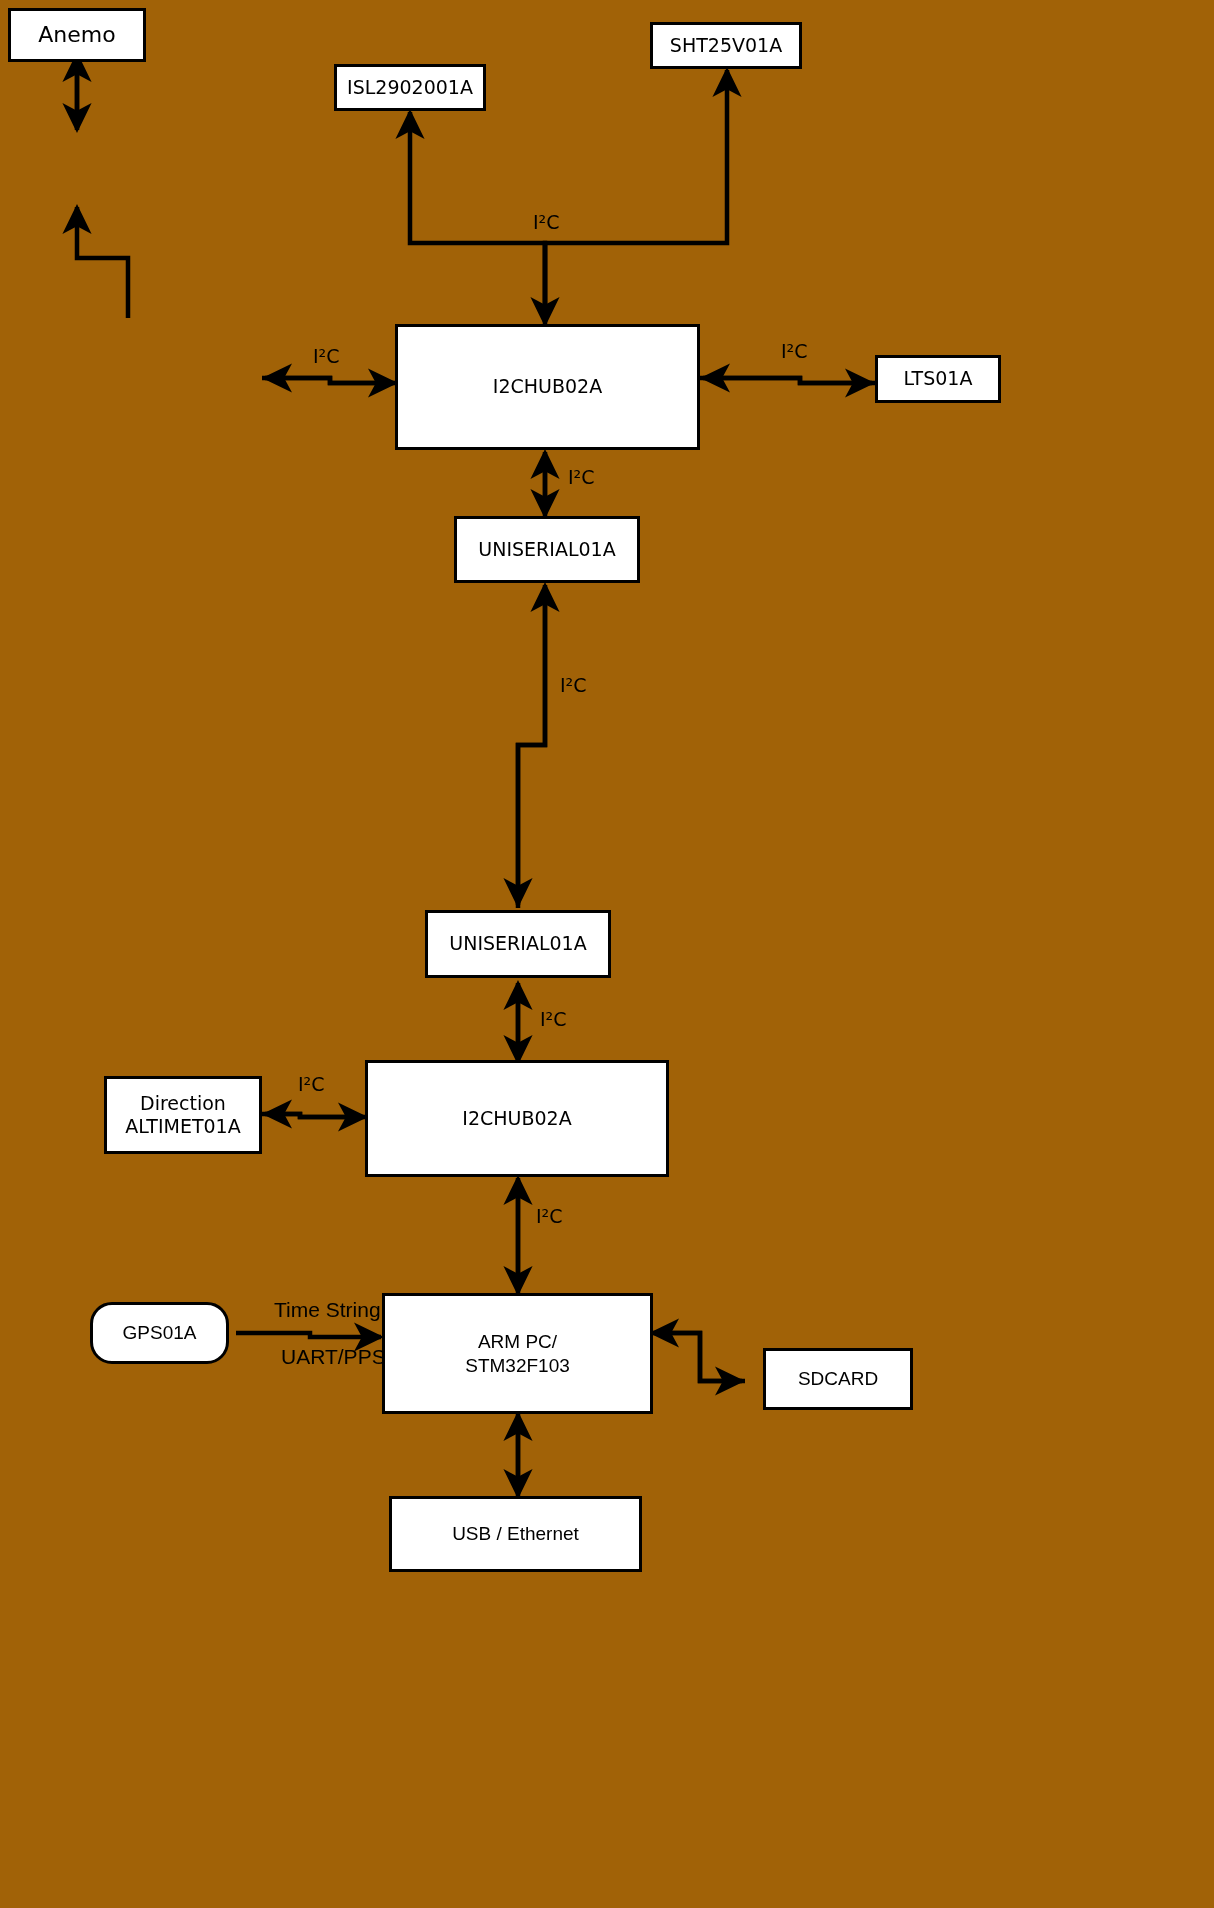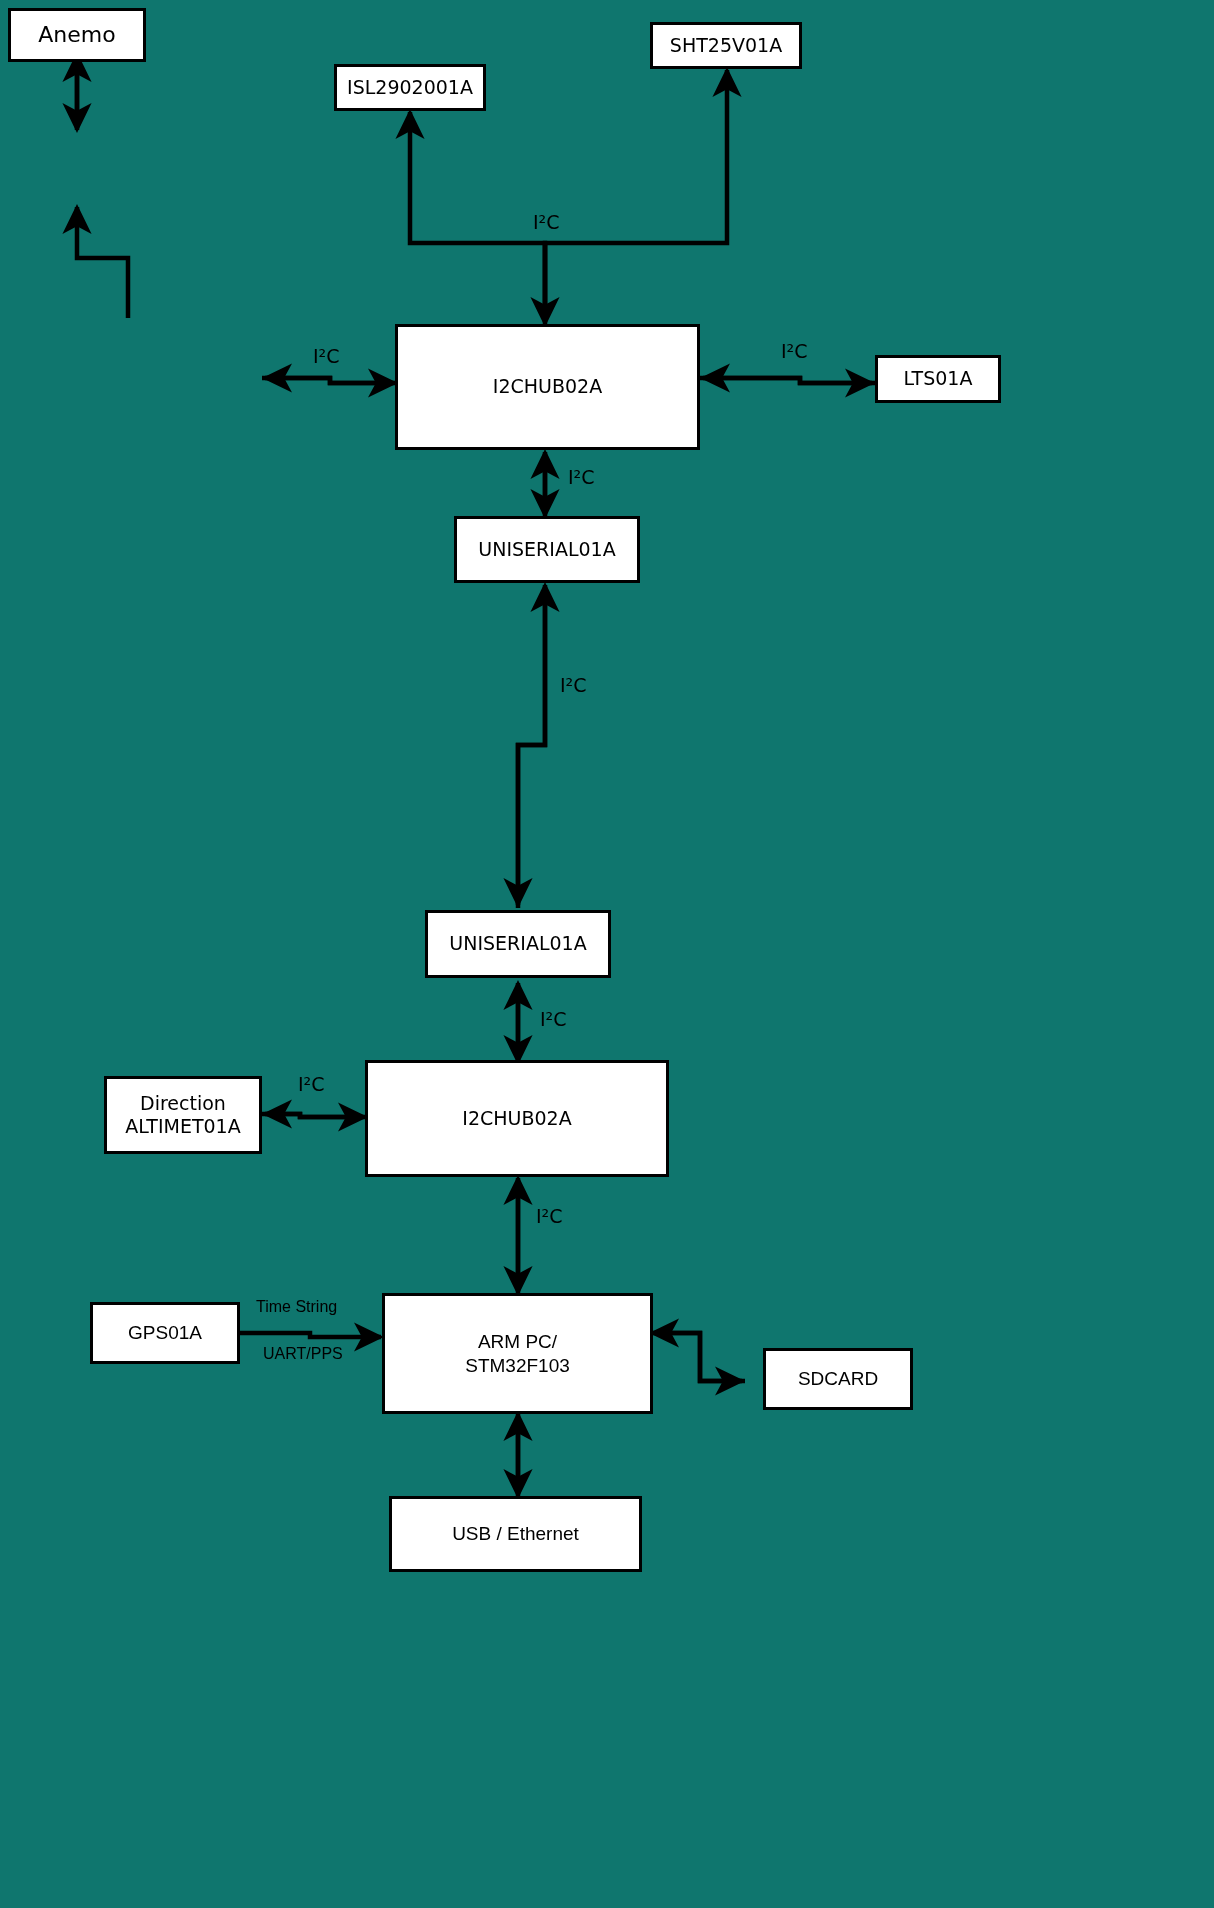--- a/index.html
+++ b/index.html
@@ -1,20 +1,20 @@
 <!DOCTYPE html>
 <html><head>
 <meta charset="utf-8">
 <style>
   html,body{margin:0;padding:0;background:#ffffff;}
   #stage{
     position:relative;
     width:1214px;
     height:1908px;
-    background:#0f766e;
+    background:#a16207;
     overflow:hidden;
     font-family:"DejaVu Sans","Liberation Sans",sans-serif;
   }
   svg#wires{
     position:absolute;left:0;top:0;width:1214px;height:1908px;
     pointer-events:none;
   }
   .node{
     position:absolute;
     box-sizing:border-box;
@@ -34,21 +34,21 @@
   .f22{font-size:22px;}
   .narrow{font-family:"Liberation Sans Narrow","Liberation Sans",sans-serif;}
   .lbl{
     position:absolute;
     color:#000000;
     font-size:19px;
     white-space:nowrap;
     z-index:4;
     background:transparent;
   }
-  .lbl.cond{font-family:"Liberation Sans Narrow","Liberation Sans",sans-serif;font-size:16px;}
+  .lbl.cond{font-family:"Liberation Sans Narrow","Liberation Sans",sans-serif;font-size:21px;margin-left:18px;}
 </style>
 </head>
 <body>
 
 <div id="stage">
 
   <svg id="wires" viewBox="0 0 1214 1908" xmlns="http://www.w3.org/2000/svg">
     <defs>
       <marker id="ah" viewBox="0 0 12 12" refX="10.5" refY="6" markerWidth="7.2" markerHeight="7.2" orient="auto-start-reverse">
         <path d="M0.5,0.6 L11.6,6 L0.5,11.4 L3.4,6 Z" fill="#000"></path>
@@ -134,21 +134,21 @@
   <div class="node f21" style="left:104px;top:1076px;width:158px;height:78px;">
     <span>Direction
 ALTIMET01A</span>
   </div>
 
   <div class="node f21 narrow" style="left:382px;top:1293px;width:271px;height:121px;">
     <span>ARM PC/
 STM32F103</span>
   </div>
 
-  <div class="node f21 narrow" style="left:90px;top:1302px;width:150px;height:62px;">
+  <div class="node f21 narrow" style="left:90px;top:1302px;width:139px;height:62px;border-radius:22px;">
     <span>GPS01A</span>
   </div>
 
   <div class="node f21 narrow" style="left:745px;top:1348px;width:150px;height:62px;margin-left:18px;">
     <span>SDCARD</span>
   </div>
 
   <div class="node f21 narrow" style="left:389px;top:1496px;width:253px;height:76px;">
     <span>USB / Ethernet</span>
   </div>

